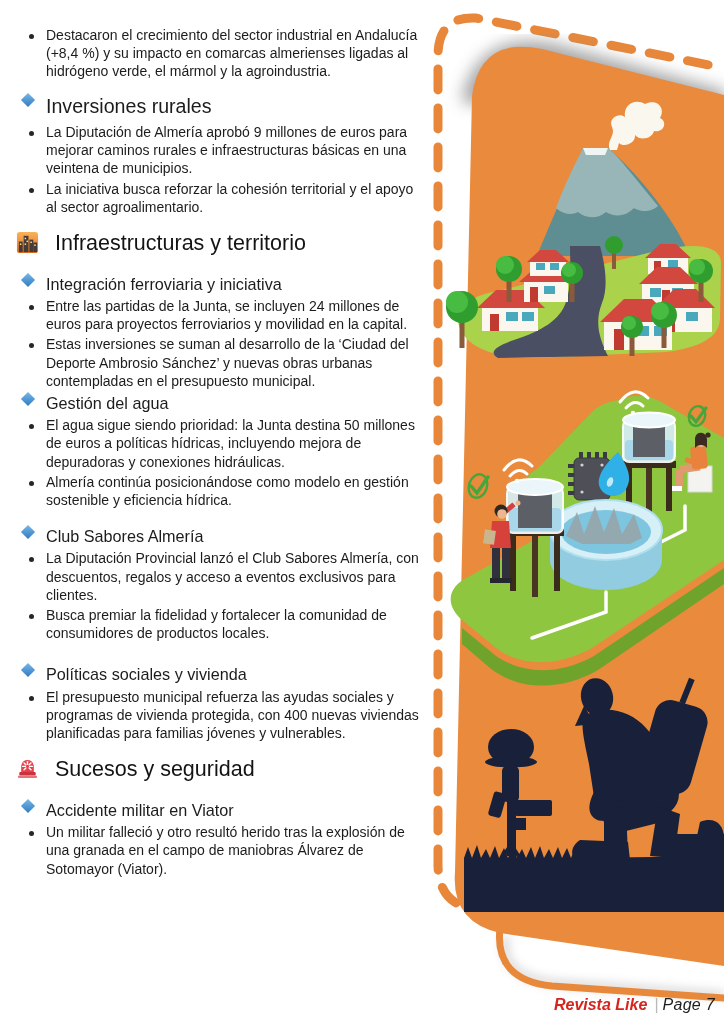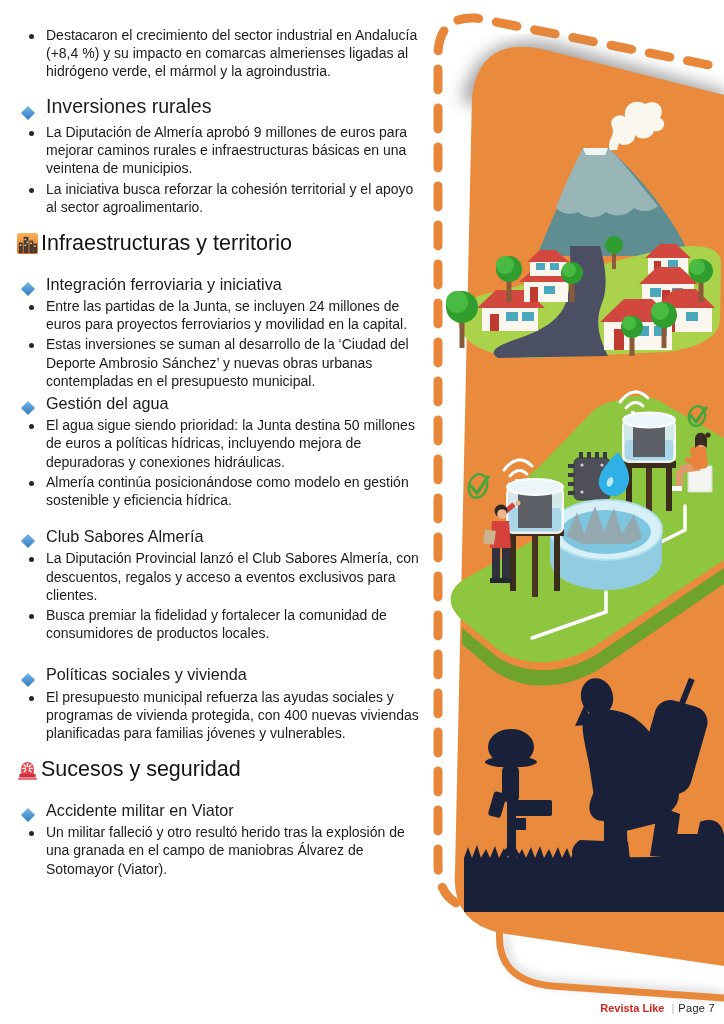--- a/index.html
+++ b/index.html
@@ -7,35 +7,35 @@
     width:724px;height:1024px;position:relative;overflow:hidden;
     background:#ffffff;
     font-family:"Liberation Sans", sans-serif;
     color:#1c1c1c;
   }
   
   .col{position:absolute;left:22px;top:26px;width:402px;}
   .b{display:flex;margin-top:2px;}
   .b .dot{flex:0 0 5px;width:5px;height:5px;border-radius:50%;background:#262626;margin:8px 0 0 7px;}
   .b p{margin:0 0 0 12px;font-size:14px;line-height:1.3;}
-  .sh{display:flex;align-items:flex-end;margin:14px 0 3px 0;}
+  .sh{display:flex;align-items:flex-start;margin:14px 0 3px 0;}
   .sh .diamond{flex:0 0 10px;width:10px;height:10px;margin:1px 2px 0 1px;
     background:linear-gradient(135deg,#79b7e8 0%,#2e7bc2 100%);transform:rotate(45deg);}
   .sh span.t{margin-left:11px;font-size:16.2px;line-height:1.25;}
   .sh.big{margin:13px 0 5px 0;}
   .sh.big span.t{font-size:19.6px;}
   .sh.tight{margin-top:3px;}
   .sh.mid{margin-top:22px;}
   .sh.after-h{margin-top:17px;}
-  .h1{display:flex;align-items:center;gap:2px;margin:15px 0 4px -6px;}
+  .h1{display:flex;gap:16px;margin:15px 0 4px -6px;}
   .h1 .ico{flex:0 0 23px;width:23px;height:23px;}
   .h1 span.t{font-size:21.5px;line-height:1.2;color:#141414;}
   .lead{margin-top:0;}
   
-  .footer{position:absolute;right:9px;bottom:10px;z-index:5;font-size:11px;white-space:nowrap;}
+  .footer{position:absolute;right:9px;bottom:10px;z-index:5;font-size:16px;white-space:nowrap;font-style:italic;}
   .footer .brand{color:#d6251d;font-weight:bold;}
   .footer .sep{color:#b9b9b9;margin:0 4px 0 7px;font-weight:400;}
   .footer .pg{color:#1d1d1d;letter-spacing:.3px;}
   
   .panel{position:absolute;left:414px;top:0;width:310px;height:1024px;pointer-events:none;}
 </style>
 </head>
 <body>
 
 <svg class="panel" viewBox="0 0 310 1024" width="310" height="1024">

